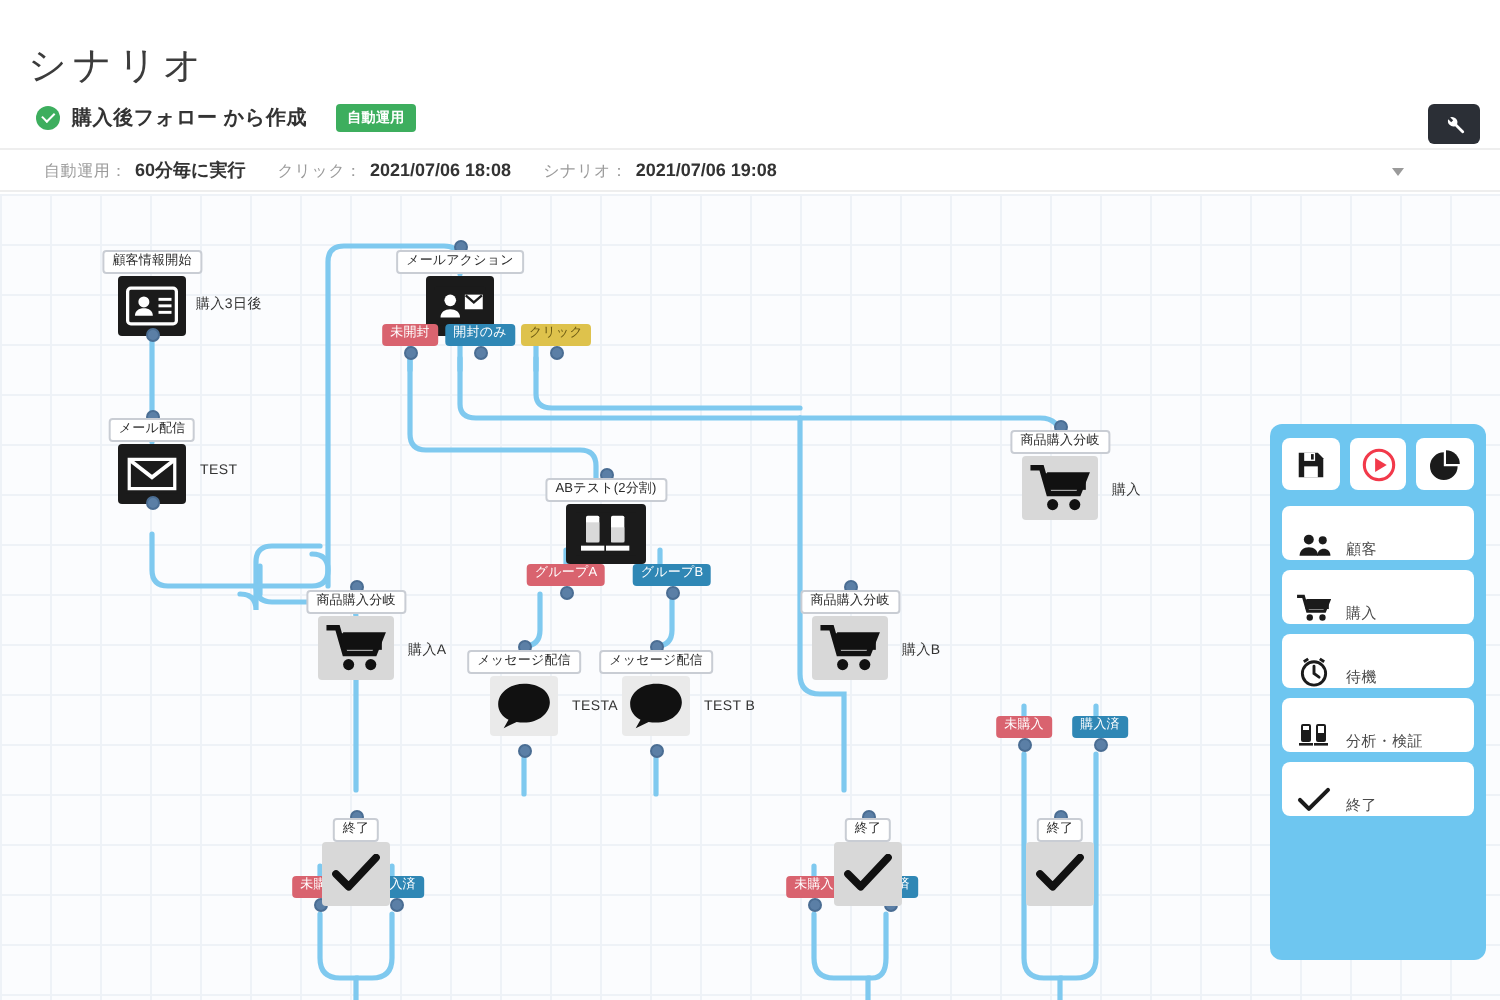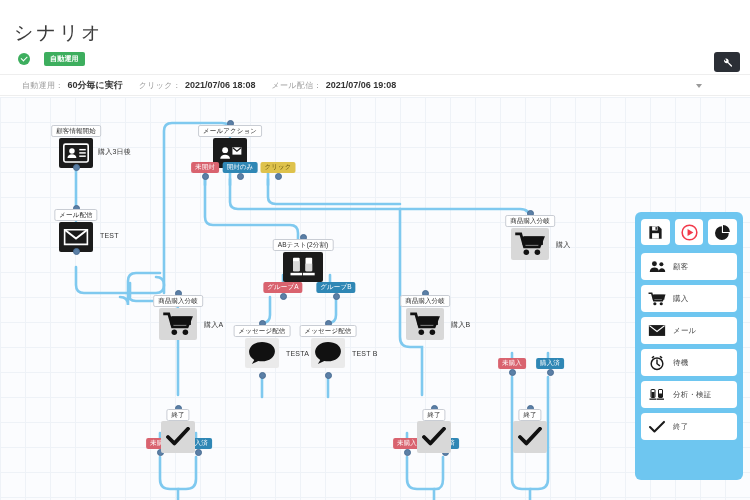--- a/index.html
+++ b/index.html
@@ -109,52 +109,53 @@
     position:absolute; right:7px; top:115px; width:108px; height:268px;
     background:#6ec6f0; border-radius:6px; padding:7px 6px;
   }
   .pal-top { display:flex; gap:5px; justify-content:space-between; margin-bottom:8px; }
   .pal-ibtn {
     width:30px;height:26px;background:#fff;border-radius:4px;
     display:flex;align-items:center;justify-content:center;cursor:pointer;
   }
   .pal-item {
     height:27px; background:#fff; border-radius:4px; margin-bottom:5px;
-    display:flex; align-items:center; padding-left:7px; gap:7px; cursor:pointer;
+    display:flex; align-items:flex-end; padding-left:7px; gap:7px; cursor:pointer;
   }
   .pal-item .pi-label { font-size:7.5px; color:#4a4a4a; letter-spacing:.2px; }
   .pal-icon { width:18px; height:16px; display:flex;align-items:center;justify-content:center; }
 </style>
 </head>
 <body>
 
 <div id="app">
 
   <div class="page-title">シナリオ</div>
 
 
   <div class="sub-row">
     <span class="check-circle"></span>
+    <span class="sub-title">購入後フォロー から作成</span>
     <span class="badge-auto">自動運用</span>
   </div>
 
   <div class="wrench-btn">
     <svg width="11" height="11" viewBox="0 0 24 24">
       <path fill="#ffffff" d="M21.7 18.6l-7.4-7.4a6 6 0 00-7.6-7.6l3.3 3.3-2.1 2.1-3.3-3.3a6 6 0 007.6 7.6l7.4 7.4a1.5 1.5 0 002.1-2.1z"></path>
     </svg>
   </div>
 
   <div class="trigger-bar">
     <span class="tl">自動運用：</span>
     <span class="tv">60分毎に実行</span>
     <span class="gap"></span>
     <span class="tl" style="margin-left:0">クリック：</span>
     <span class="tv">2021/07/06 18:08</span>
     <span class="gap"></span>
-    <span class="tl" style="margin-left:0">メール配信：</span>
+    <span class="tl" style="margin-left:0">シナリオ：</span>
     <span class="tv">2021/07/06 19:08</span>
     <span class="caret-down"></span>
   </div>
 
   <div id="canvas">
 
     <svg id="wires" viewBox="0 0 750 403">
       <g fill="none" stroke="#7fc9ef" stroke-width="2.6" stroke-linecap="round">
 
         <path d="M76,68 L76,124"></path>
@@ -429,29 +430,20 @@
           <svg width="18" height="14" viewBox="0 0 34 26">
               <path d="M1 2h6l4 14h16l4-10H10" fill="none" stroke="#1b1b1b" stroke-width="3"></path>
               <rect x="9" y="5" width="22" height="9" fill="#1b1b1b"></rect>
               <circle cx="13" cy="22" r="3" fill="#1b1b1b"></circle>
               <circle cx="25" cy="22" r="3" fill="#1b1b1b"></circle>
             </svg>
         </span>
         <span class="pi-label">購入</span>
       </div>
 
-      <div class="pal-item">
-        <span class="pal-icon">
-          <svg width="18" height="13" viewBox="0 0 32 24">
-              <rect x="1" y="2" width="30" height="20" fill="#1b1b1b"></rect>
-              <path d="M2 3L16 14 30 3" fill="none" stroke="#fff" stroke-width="2.2"></path>
-            </svg>
-        </span>
-        <span class="pi-label">メール</span>
-      </div>
 
 
       <div class="pal-item">
         <span class="pal-icon">
           <svg width="16" height="16" viewBox="0 0 22 22">
               <circle cx="11" cy="12" r="8" fill="none" stroke="#1b1b1b" stroke-width="2"></circle>
               <path d="M11 7v5l3.5 2.5" fill="none" stroke="#1b1b1b" stroke-width="2" stroke-linecap="round"></path>
               <path d="M4 4l3-2M18 4l-3-2" stroke="#1b1b1b" stroke-width="2"></path>
             </svg>
         </span>

